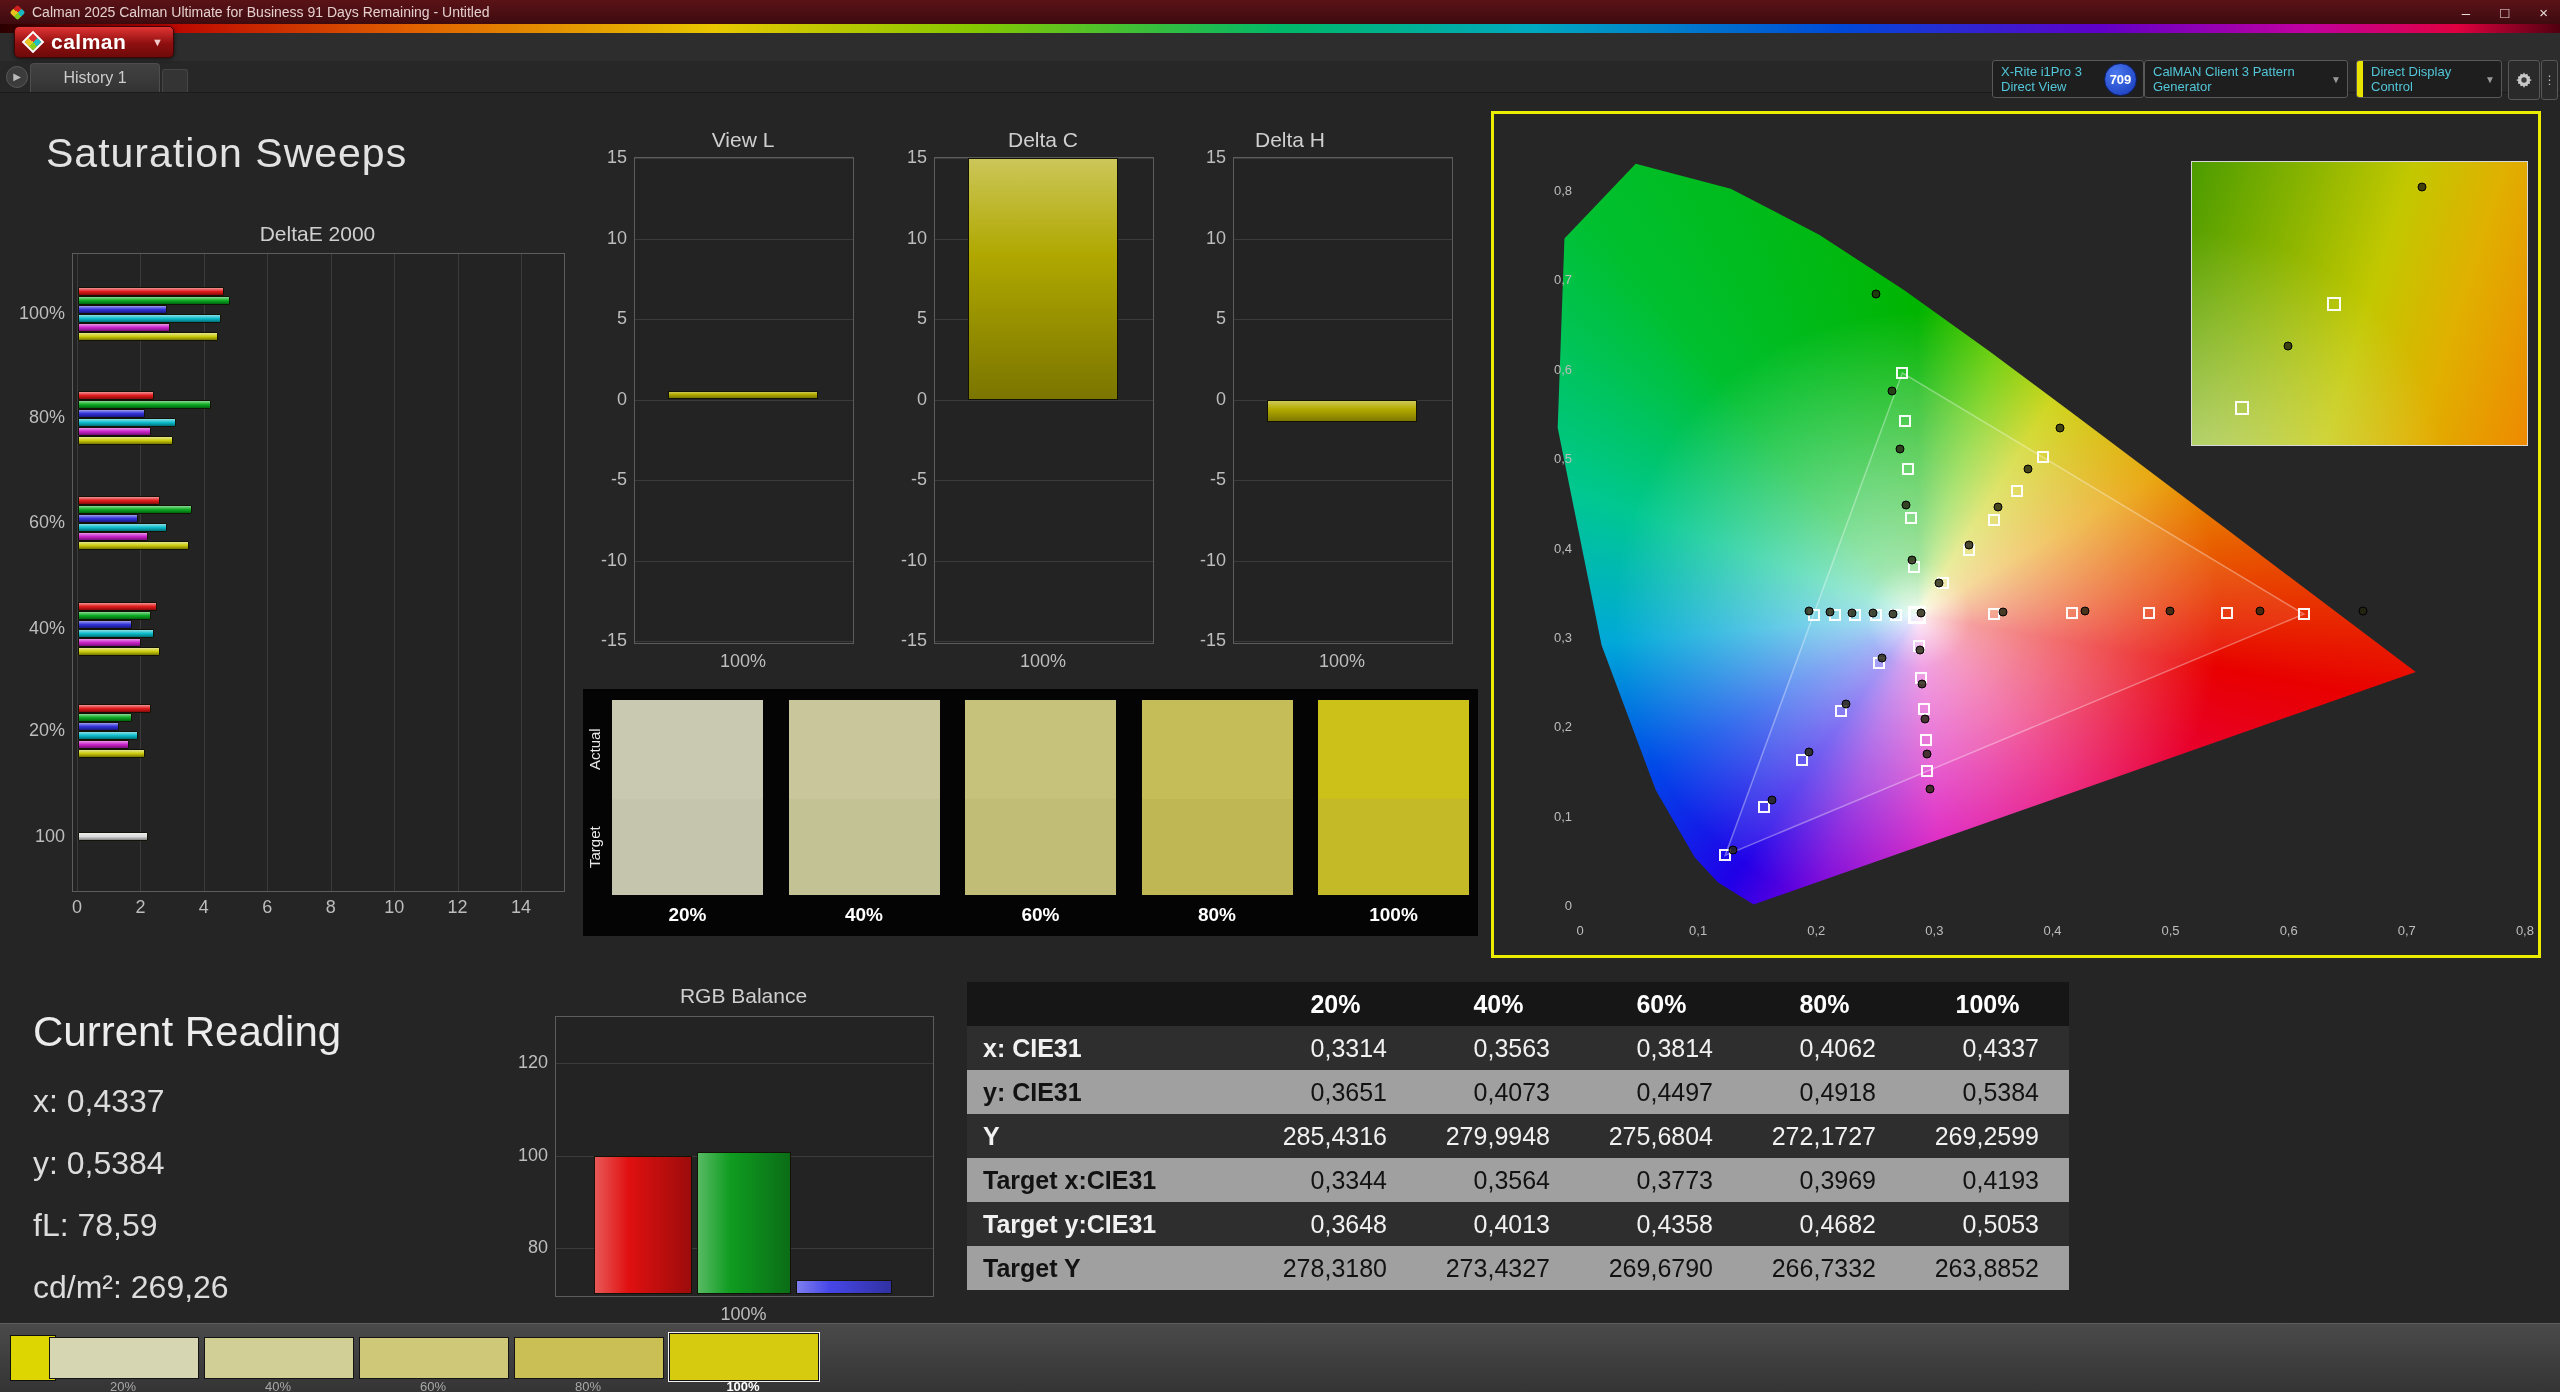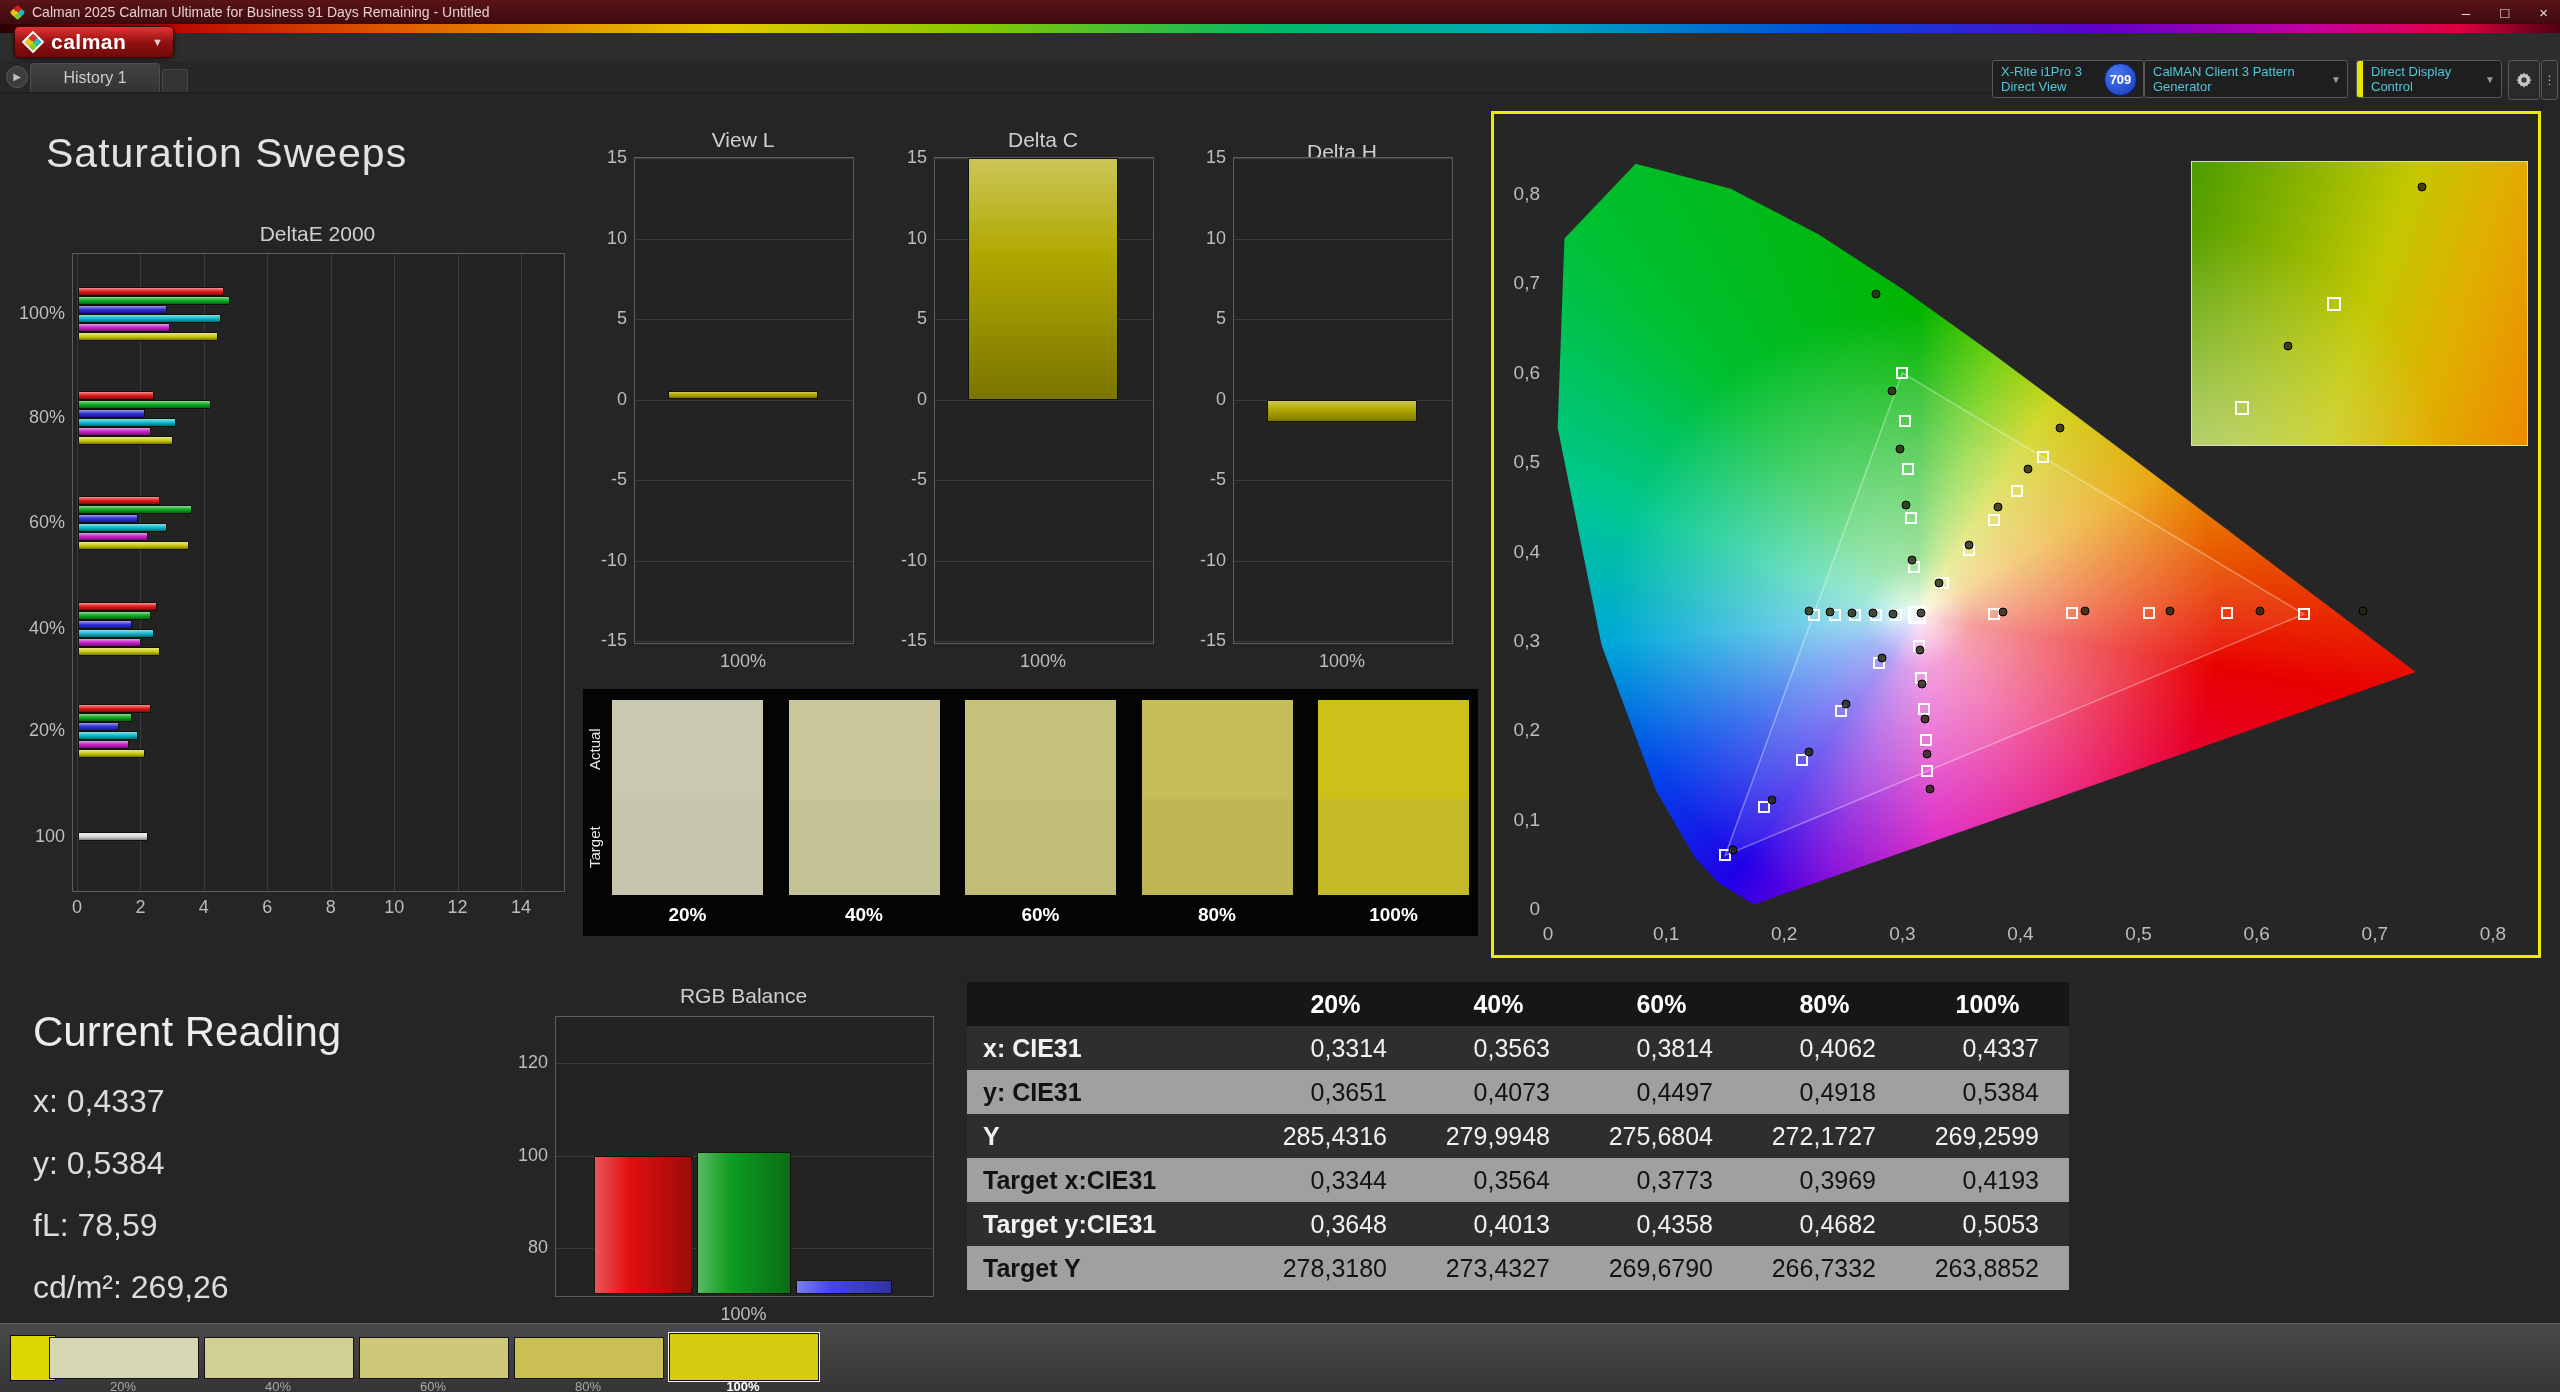--- a/index.html
+++ b/index.html
@@ -46,35 +46,35 @@
   #dd-display .accent{width:6px;align-self:stretch;background:#e8e400;border-radius:2px 0 0 2px;}
   .iconbtn{position:absolute;top:60px;height:38px;width:30px;background:#2a2a2a;border:1px solid #585858;border-radius:3px;
     display:flex;align-items:center;justify-content:center;z-index:9;cursor:pointer;}
   #gearbtn{left:2508px;}
   #optbtn{left:2541px;width:15px;}
 
   
   .frame{position:absolute;border:1px solid #5c5c5c;background:#232323;}
   .cht{position:absolute;color:#cfcfcf;font-size:21px;text-align:center;}
   .ax{position:absolute;color:#bdbdbd;font-size:18px;white-space:nowrap;}
-  .cie-ax{font-size:19px;}
+  .cie-ax{font-size:13px;padding-left:32px;}
   .vgrid{position:absolute;top:0;bottom:0;width:1px;background:#3b3b3b;}
   .hgrid{position:absolute;left:0;right:0;height:1px;background:#3b3b3b;}
   .hbar{position:absolute;height:9px;box-sizing:border-box;border:1px solid #121207;border-radius:1px;}
   .vbar{position:absolute;box-sizing:border-box;border:1px solid #121207;}
 
   #page-title{position:absolute;left:46px;top:130px;font-size:41px;color:#e2e2e2;letter-spacing:1px;}
 
   #de-title{left:72px;top:222px;width:491px;}
   #de-frame{left:72px;top:253px;width:491px;height:637px;}
   #dl-title{left:634px;top:128px;width:218px;}
   #dl-frame{left:634px;top:157px;width:218px;height:485px;}
   #dc-title{left:934px;top:128px;width:218px;}
   #dc-frame{left:934px;top:157px;width:218px;height:485px;}
-  #dh-title{left:1233px;top:128px;width:218px;margin-top:12px;}
+  #dh-title{left:1181px;top:128px;width:218px;}
   #dh-frame{left:1233px;top:157px;width:218px;height:485px;}
 
   
   #swatch-panel{position:absolute;left:583px;top:689px;width:895px;height:247px;background:#040404;}
   .rot{position:absolute;left:3px;color:#e8e8e8;font-size:15px;writing-mode:vertical-rl;transform:rotate(180deg);text-align:center;width:20px;}
   .sw-block{position:absolute;}
   .sw-label{position:absolute;color:#fff;font-weight:bold;font-size:19px;text-align:center;}
 
   
   #cie-panel{position:absolute;left:1491px;top:111px;width:1050px;height:847px;border:3px solid #ecec00;background:#262626;box-sizing:border-box;}

